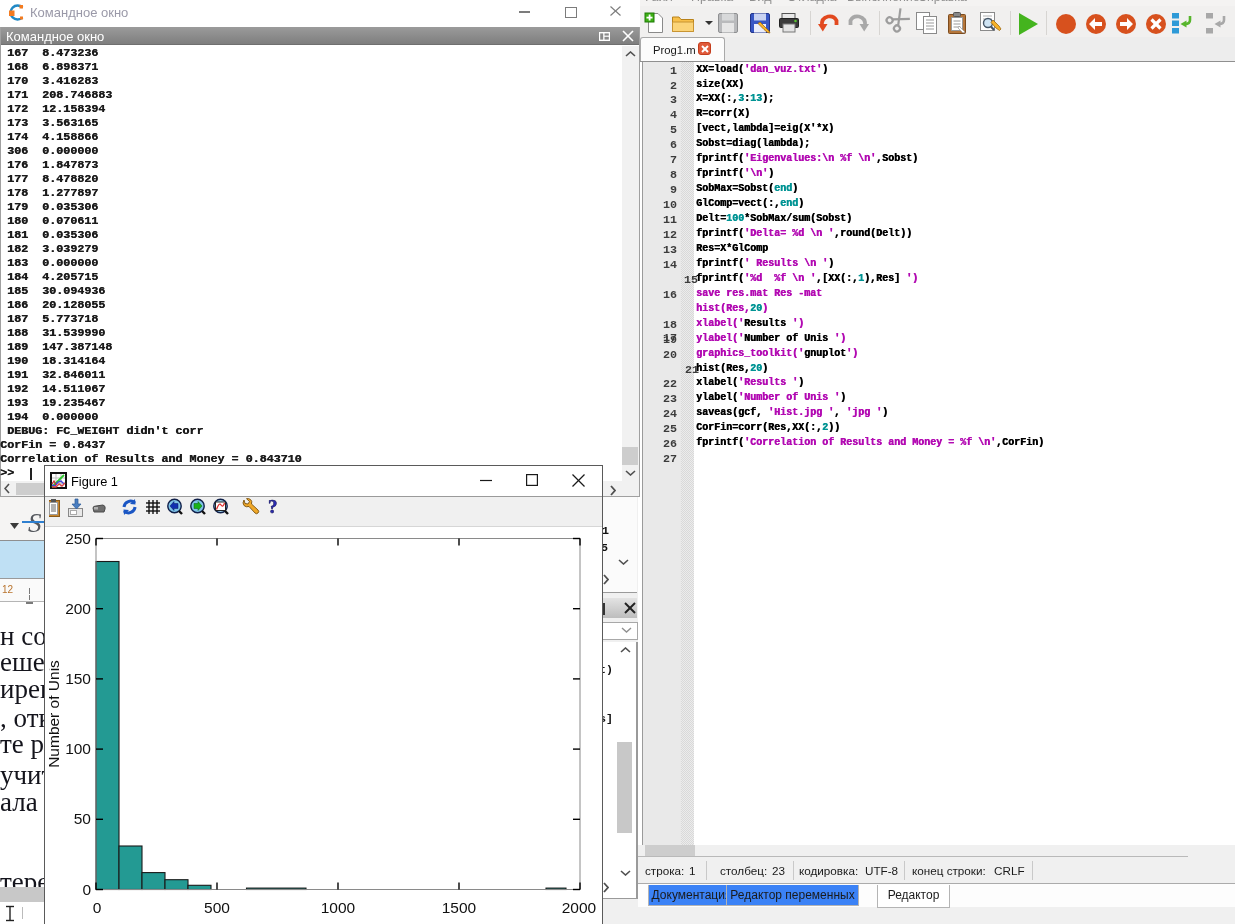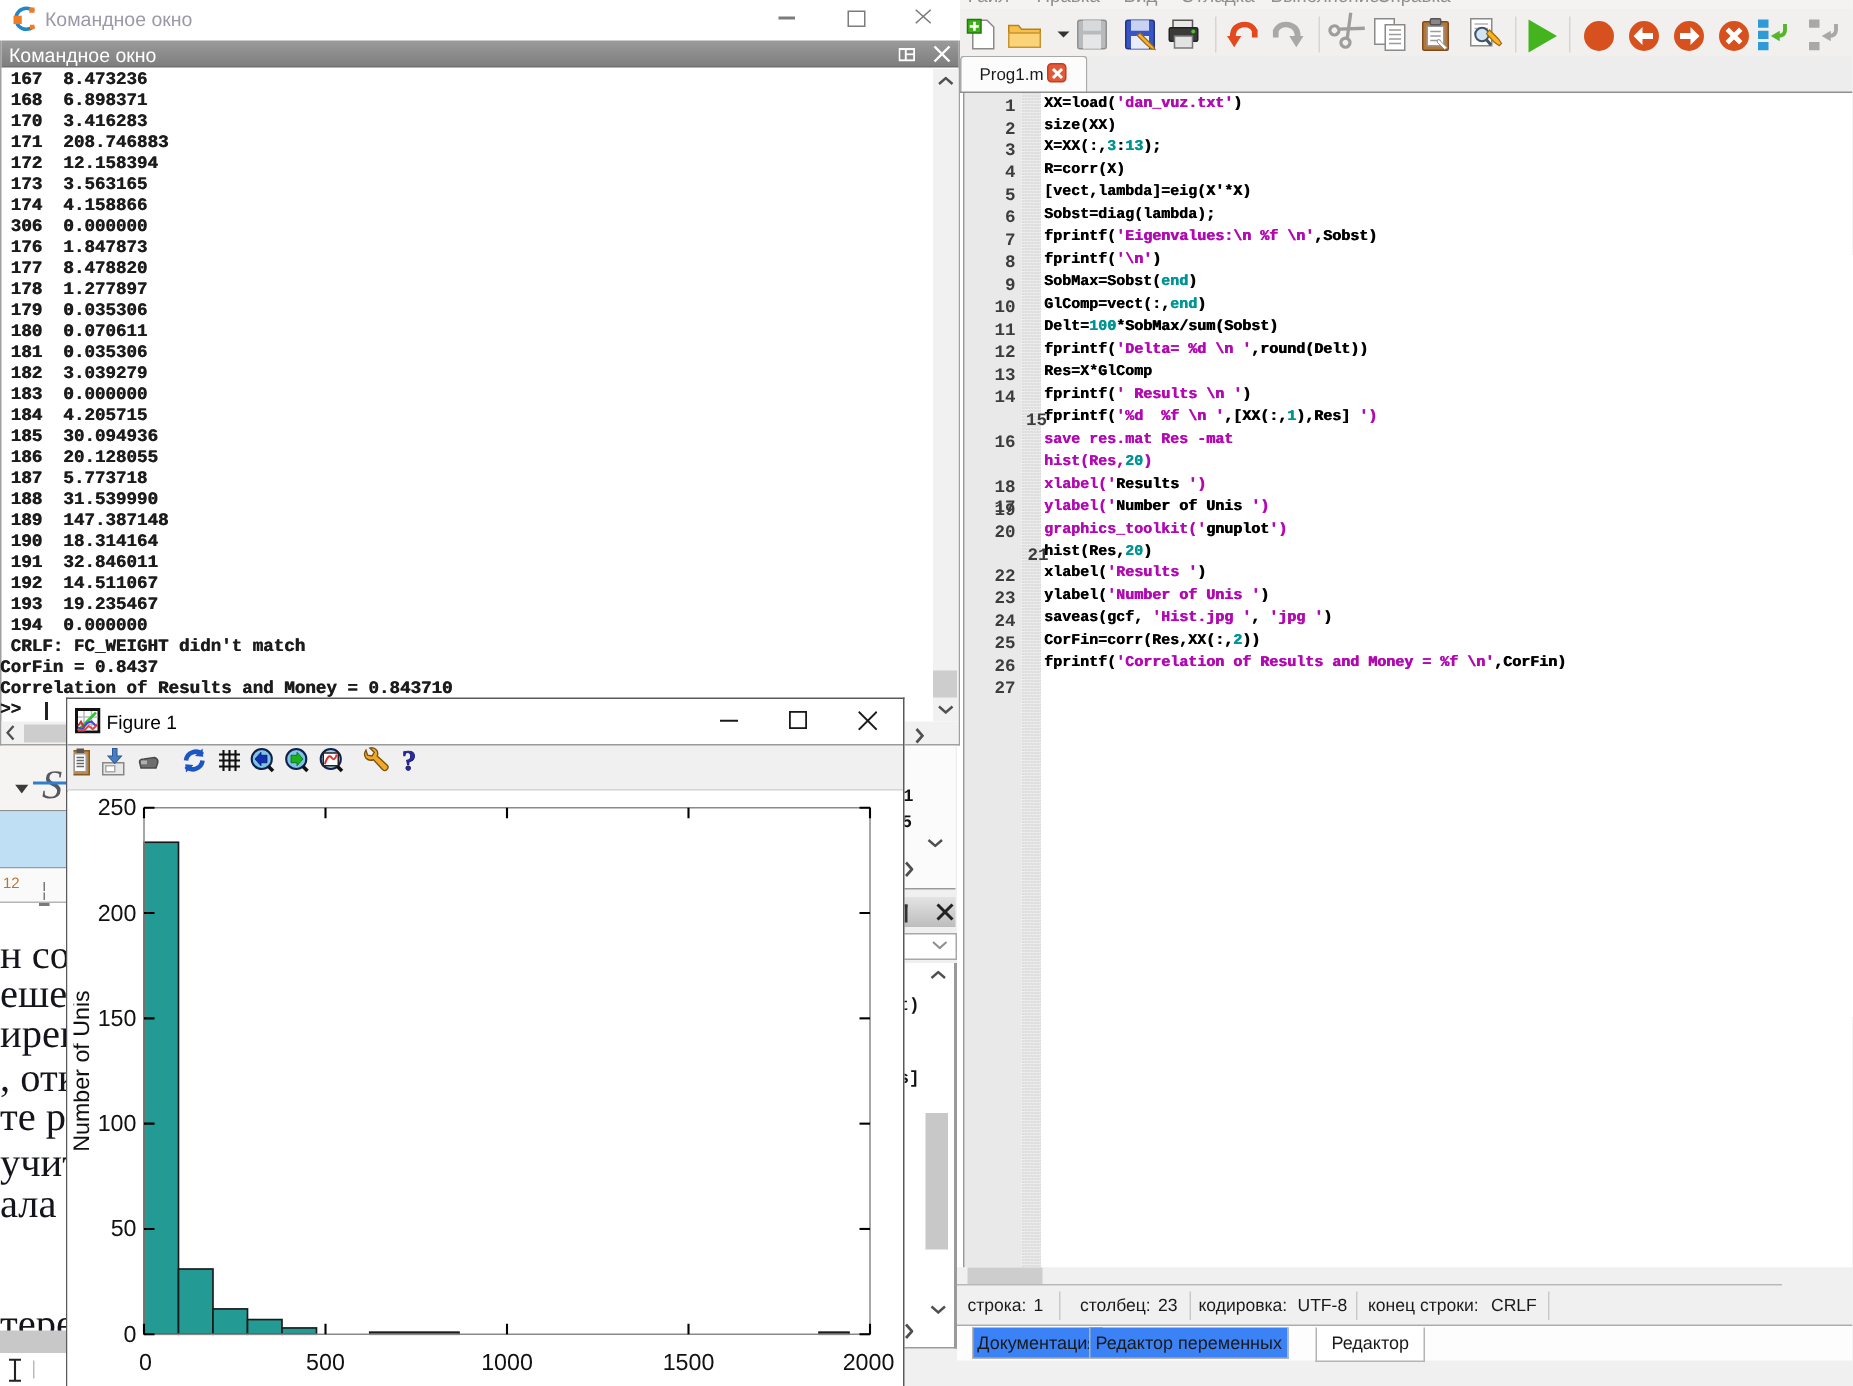--- a/index.html
+++ b/index.html
@@ -456,21 +456,21 @@
 <div class="conline" style="top:284.0px;"> 185  30.094936</div>
 <div class="conline" style="top:298.0px;"> 186  20.128055</div>
 <div class="conline" style="top:312.0px;"> 187  5.773718</div>
 <div class="conline" style="top:326.0px;"> 188  31.539990</div>
 <div class="conline" style="top:340.0px;"> 189  147.387148</div>
 <div class="conline" style="top:354.0px;"> 190  18.314164</div>
 <div class="conline" style="top:368.0px;"> 191  32.846011</div>
 <div class="conline" style="top:382.0px;"> 192  14.511067</div>
 <div class="conline" style="top:396.0px;"> 193  19.235467</div>
 <div class="conline" style="top:410.0px;"> 194  0.000000</div>
-<div class="conline" style="top:424.0px;"> CRLF: FC_WEIGHT didn't match</div>
+<div class="conline" style="top:424.0px;"> DEBUG: FC_WEIGHT didn't corr</div>
 <div class="conline" style="top:438.0px;">CorFin = 0.8437</div>
 <div class="conline" style="top:452.0px;">Correlation of Results and Money = 0.843710</div>
 <div class="conline" style="top:466.0px;">&gt;&gt; </div>
 </div>
 <div class="abs" style="left:30px;top:468px;width:1.5px;height:12px;background:#222;"></div>
 <div class="abs" id="cwvsb"></div>
 <div class="abs" style="left:622px;top:447px;width:16px;height:18px;background:#cdcdcd;"></div>
 <div class="abs" style="left:625px;top:51px;width:11px;height:6px;">
 <svg width="11" height="6">
       <polyline points="1,5 5.5,1 10,5" fill="none" stroke="#505050" stroke-width="1.6"></polyline>

